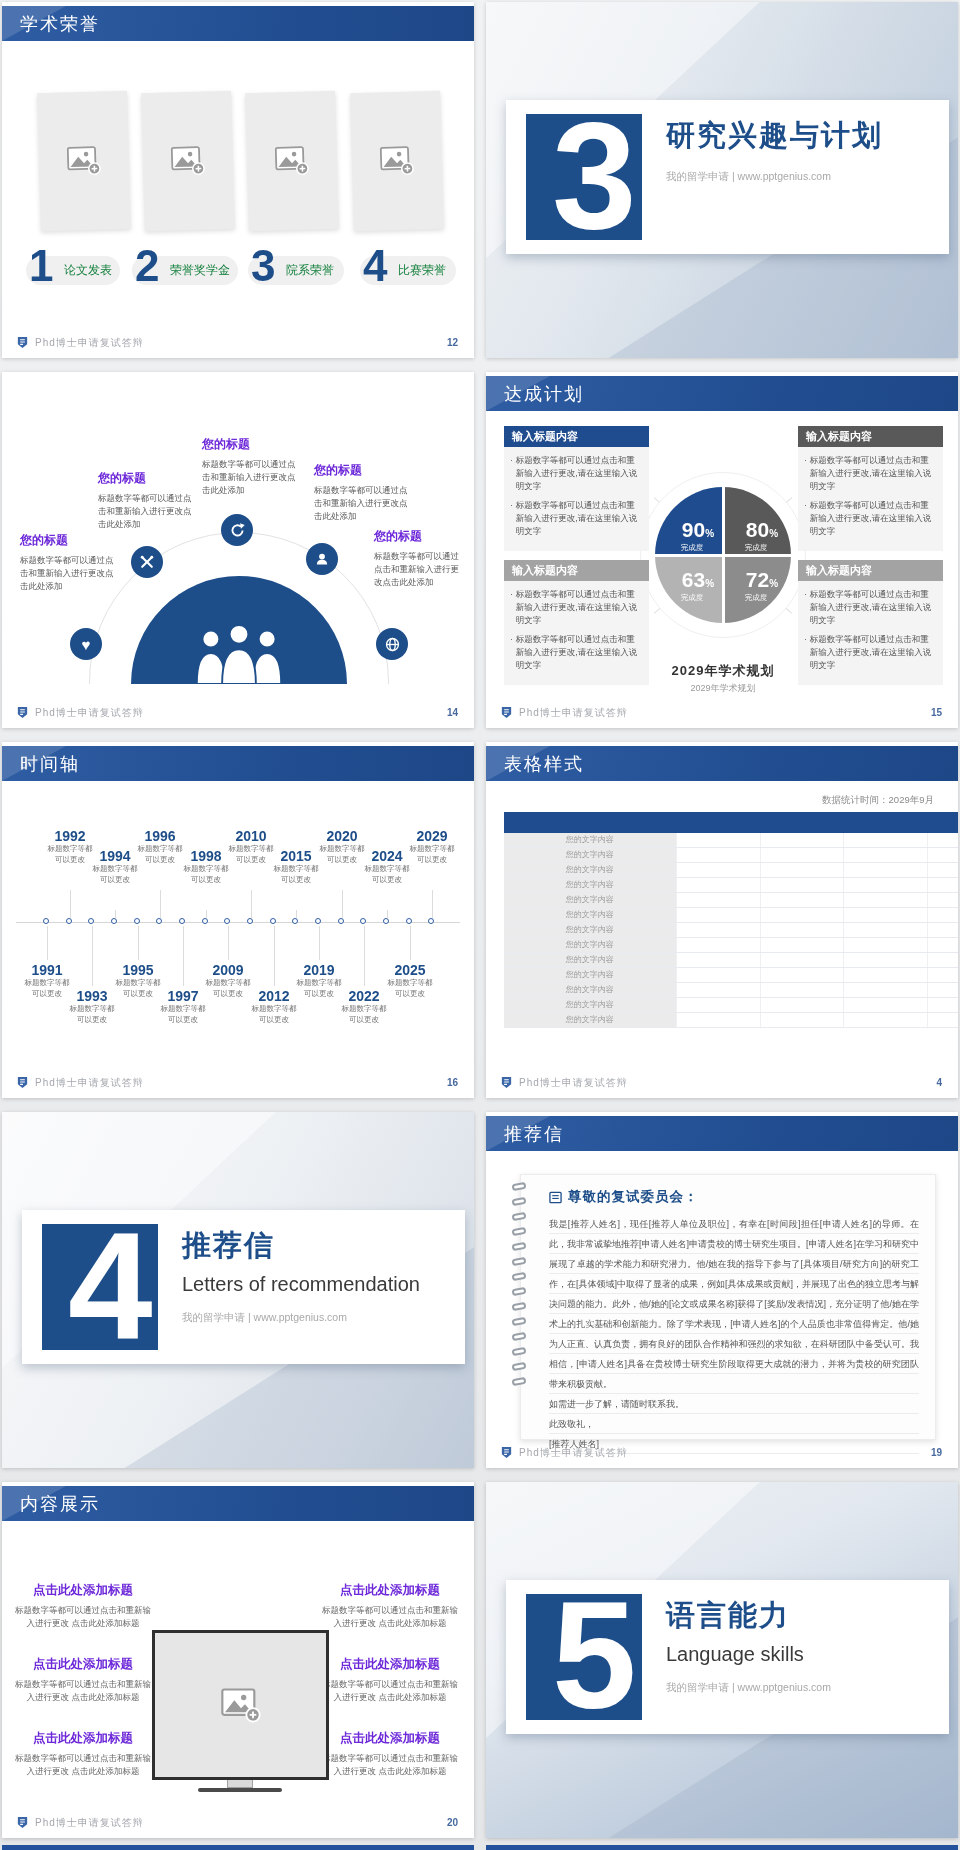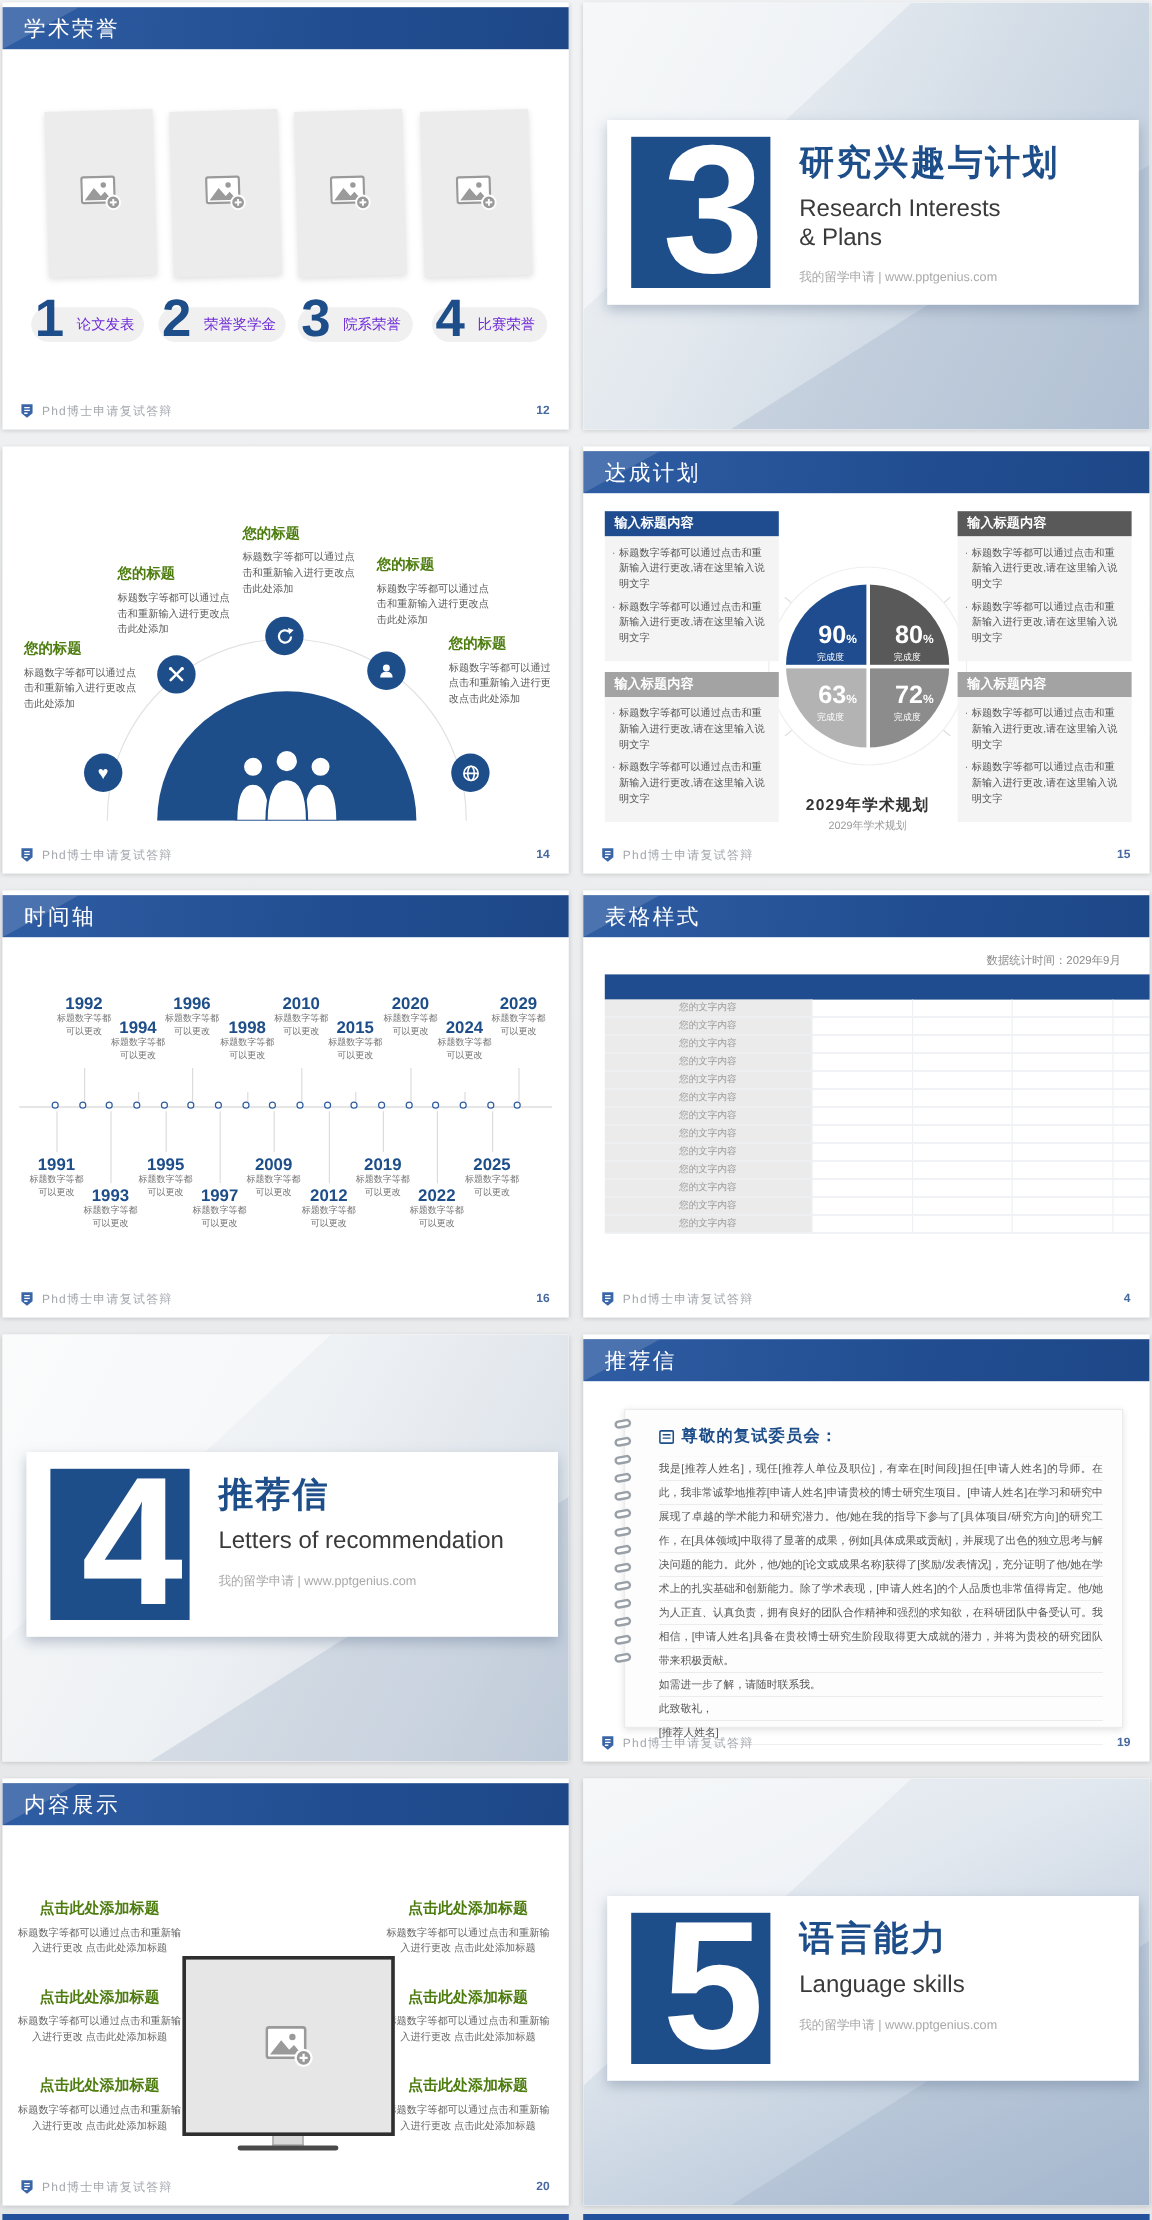--- a/index.html
+++ b/index.html
@@ -30,21 +30,21 @@
   .fbrand { font-size:10px; color:#a3a7ad; letter-spacing:1px; }
   .fpage { margin-left:auto; font-size:10px; font-weight:bold; color:#47699f; }
 
   
   .photo { position:absolute; top:90px; width:90px; height:138px; background:#ececec;
            transform:rotate(-1.6deg); box-shadow:0 2px 5px rgba(0,0,0,.13);
            display:flex; align-items:center; justify-content:center; }
   .photo:nth-child(1){left:37px}.photo:nth-child(2){left:141px}.photo:nth-child(3){left:245px}.photo:nth-child(4){left:350px}
   .pill { position:absolute; top:254px; height:29px; background:#f0f0f0; border-radius:15px; }
   .pnum { position:absolute; left:3px; bottom:-3px; font-size:44px; font-weight:800; line-height:1; color:#1d4e89; }
-  .plabel { position:absolute; left:38px; right:6px; top:0; bottom:0; font-size:12px; color:#6d28d9;
+  .plabel { position:absolute; left:38px; right:6px; top:0; bottom:0; font-size:12px; color:#15803d;
             line-height:29px; white-space:nowrap; }
 
   
   .sec-bg { position:absolute; inset:0; }
   .bg13 { background:linear-gradient(118deg,#f0f2f4 0%,#e2e8ee 35%,#ccd7e3 70%,#bac9da 100%); }
   .bg18 { background:linear-gradient(118deg,#f7f8f9 0%,#eef1f4 45%,#dde3ea 80%,#cfd8e2 100%); }
   .bg21 { background:linear-gradient(155deg,#eef1f4 0%,#e2e8ef 35%,#c3d0df 70%,#a9bcd2 100%); }
   .poly1 { position:absolute; inset:0; background:rgba(255,255,255,.45);
            clip-path:polygon(0 0,58% 0,0 72%); }
   .poly2 { position:absolute; inset:0; background:rgba(150,170,195,.28);
@@ -68,21 +68,21 @@
           border:1px solid #e2e2e2; }
   .semi { position:absolute; left:129px; top:164px; width:216px; height:108px;
           background:#1d4e89; border-radius:216px 216px 0 0; }
   .persons { position:absolute; left:177px; top:212px; }
   .cic { position:absolute; width:32px; height:32px; border-radius:50%; background:#1d4e89;
          display:flex; align-items:center; justify-content:center; color:#fff; font-size:15px; line-height:1; }
   .cic svg { display:block; }
   .cic.i1{left:129px;top:134px}.cic.i2{left:219px;top:102px}.cic.i3{left:304px;top:131px}
   .cic.i4{left:68px;top:216px}.cic.i5{left:374px;top:216px}
   .blk { position:absolute; width:96px; }
-  .blk-t { font-size:12px; font-weight:bold; color:#4d7c0f; margin-bottom:5px; }
+  .blk-t { font-size:12px; font-weight:bold; color:#6d28d9; margin-bottom:5px; }
   .blk-x { font-size:8.5px; color:#595959; line-height:1.5; }
   .blk.b1{left:200px;top:24px;width:98px}.blk.b2{left:96px;top:58px}.blk.b3{left:312px;top:50px}
   .blk.b4{left:18px;top:120px}.blk.b5{left:372px;top:116px;width:92px}
 
   
   .boxes { position:absolute; inset:0; }
   .pbox { position:absolute; width:145px; }
   .pbox.tl{left:18px;top:54px}.pbox.tr{left:312px;top:54px}.pbox.bl{left:18px;top:188px}.pbox.br{left:312px;top:188px}
   .pbox-h { height:21px; line-height:21px; padding-left:8px; font-size:11px; font-weight:bold; color:#fff; }
   .tl .pbox-h { background:#1f4c8e; } .tr .pbox-h { background:#595959; }
@@ -239,24 +239,20 @@
   </div>
   <div class="sec-card">
     <div class="sec-num">
       <span class="sec-n blue">3</span>
       <div class="sec-sq">
         <span class="sec-n">3</span>
       </div>
     </div>
     <div class="sec-txt">
       <div class="sec-title">研究兴趣与计划</div>
-      <div class="sec-sub">
-        <div>Research Interests</div>
-        <div>&amp; Plans</div>
-      </div>
       <div class="sec-tag">我的留学申请 | www.pptgenius.com</div>
     </div>
   </div>
 </div>
 
 <div class="slide cl r2">
   <div class="dg">
     <div class="ring"></div>
     <div class="semi"></div>
     <svg class="persons" width="120" height="60" viewBox="0 0 120 64">

